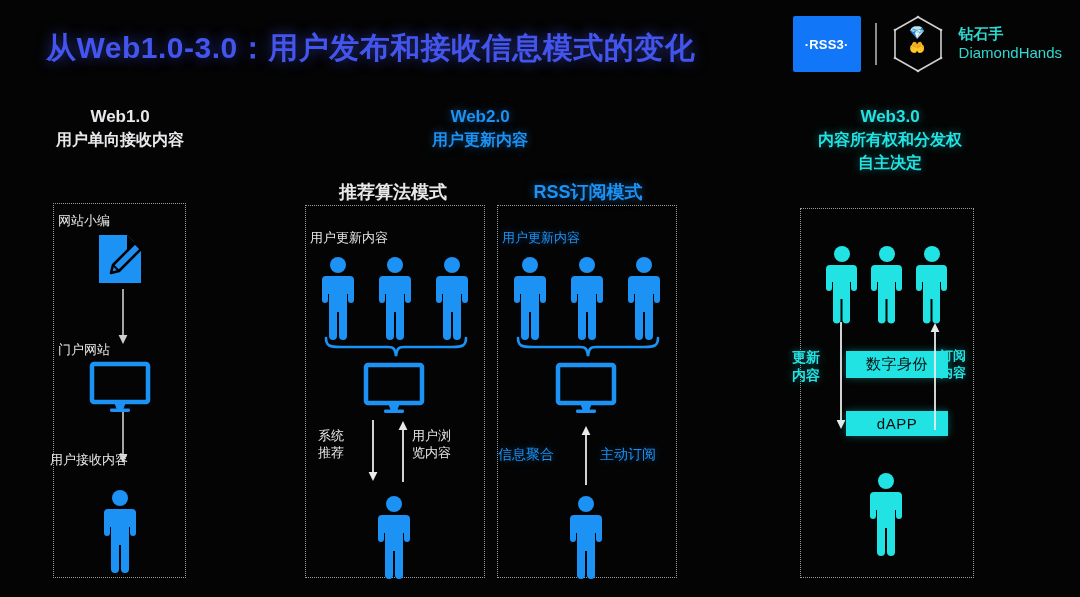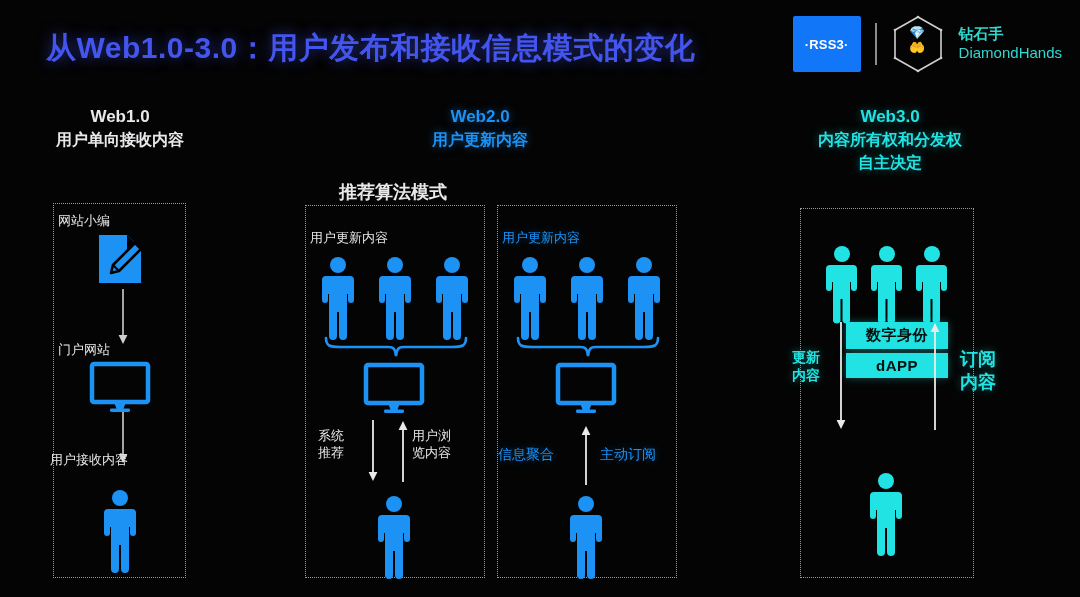--- a/index.html
+++ b/index.html
@@ -51,23 +51,24 @@
   .lbl{position:absolute;font-size:13px;line-height:1.3;white-space:pre-line;}
   .lbl-w{color:#e8e8ea;}
   .lbl-b{color:#1c92f5;text-shadow:0 0 8px rgba(28,146,245,.45);}
   .lbl-c{color:#22e3e3;text-shadow:0 0 8px rgba(34,227,227,.4);}
 
   .ico{position:absolute;}
   .ico svg{display:block;overflow:visible;}
 
   .chipbox{position:absolute;display:flex;flex-direction:column;gap:4px;}
   .chip{
-    background:#22e3e3;color:#05100f;font-size:15px;font-weight:bold;
+    background:#22e3e3;color:#05100f;font-size:15px;font-weight:normal;
     text-align:center;padding:4px 0;width:102px;letter-spacing:.5px;
     box-shadow:0 0 8px rgba(34,227,227,.35);
+    margin-top:29px;
   }
 </style>
 </head>
 <body>
 
 <div class="stage">
 
   <div class="title">从Web1.0-3.0：用户发布和接收信息模式的变化</div>
 
   <div class="brand">
@@ -191,20 +192,21 @@
   <div class="lbl lbl-w" style="left:412px;top:428px;width:56px;">用户浏
 览内容</div>
 
   <div class="ico" style="left:376px;top:495px;">
     <svg width="36" height="72" viewBox="0 0 36 72">
       <circle cx="18" cy="9" r="8" fill="#1c92f5"></circle>
       <path d="M6 20 h24 a4 4 0 0 1 4 4 v20 a3 3 0 0 1 -6 0 v-6 h-1 v42 a4 4 0 0 1 -8 0 v-24 h-2 v24 a4 4 0 0 1 -8 0 v-42 h-1 v6 a3 3 0 0 1 -6 0 v-20 a4 4 0 0 1 4 -4 z" fill="#1c92f5"></path>
     </svg>
   </div>
 
+  <div class="sub-title c-blue" style="left:495px;top:180px;width:186px;">RSS订阅模式</div>
   <div class="panel" style="left:497px;top:205px;width:178px;height:371px;"></div>
   <div class="lbl lbl-b" style="left:502px;top:230px;width:168px;">用户更新内容</div>
 
   <div class="ico" style="left:512px;top:256px;">
     <svg width="150" height="80" viewBox="0 0 150 80">
       <g fill="#1c92f5">
         <circle cx="18" cy="9" r="8"></circle>
           <path d="M6 20 h24 a4 4 0 0 1 4 4 v20 a3 3 0 0 1 -6 0 v-6 h-1 v42 a4 4 0 0 1 -8 0 v-24 h-2 v24 a4 4 0 0 1 -8 0 v-42 h-1 v6 a3 3 0 0 1 -6 0 v-20 a4 4 0 0 1 4 -4 z"></path>
         <circle cx="75" cy="9" r="8"></circle>
           <path d="M63 20 h24 a4 4 0 0 1 4 4 v20 a3 3 0 0 1 -6 0 v-6 h-1 v42 a4 4 0 0 1 -8 0 v-24 h-2 v24 a4 4 0 0 1 -8 0 v-42 h-1 v6 a3 3 0 0 1 -6 0 v-20 a4 4 0 0 1 4 -4 z"></path>
@@ -278,21 +280,21 @@
     <div class="chip">数字身份</div>
     <div class="chip">dAPP</div>
   </div>
 
   <div class="ico" style="left:930px;top:322px;">
     <svg width="10" height="108" viewBox="0 0 10 108">
       <line x1="5" y1="9" x2="5" y2="108" stroke="#eaeaea" stroke-width="1.8"></line>
       <polygon points="5,1 0.6,10 9.4,10" fill="#eaeaea"></polygon>
     </svg>
   </div>
-  <div class="lbl lbl-c" style="left:960px;top:348px;width:40px;font-size:18px;font-weight:bold;">订阅
+  <div class="lbl lbl-c" style="left:940px;top:348px;width:40px;font-size:13px;font-weight:bold;">订阅
 内容</div>
 
   <div class="ico" style="left:868px;top:472px;">
     <svg width="36" height="72" viewBox="0 0 36 72">
       <circle cx="18" cy="9" r="8" fill="#22e3e3"></circle>
       <path d="M6 20 h24 a4 4 0 0 1 4 4 v20 a3 3 0 0 1 -6 0 v-6 h-1 v42 a4 4 0 0 1 -8 0 v-24 h-2 v24 a4 4 0 0 1 -8 0 v-42 h-1 v6 a3 3 0 0 1 -6 0 v-20 a4 4 0 0 1 4 -4 z" fill="#22e3e3"></path>
     </svg>
   </div>
 
 </div>

